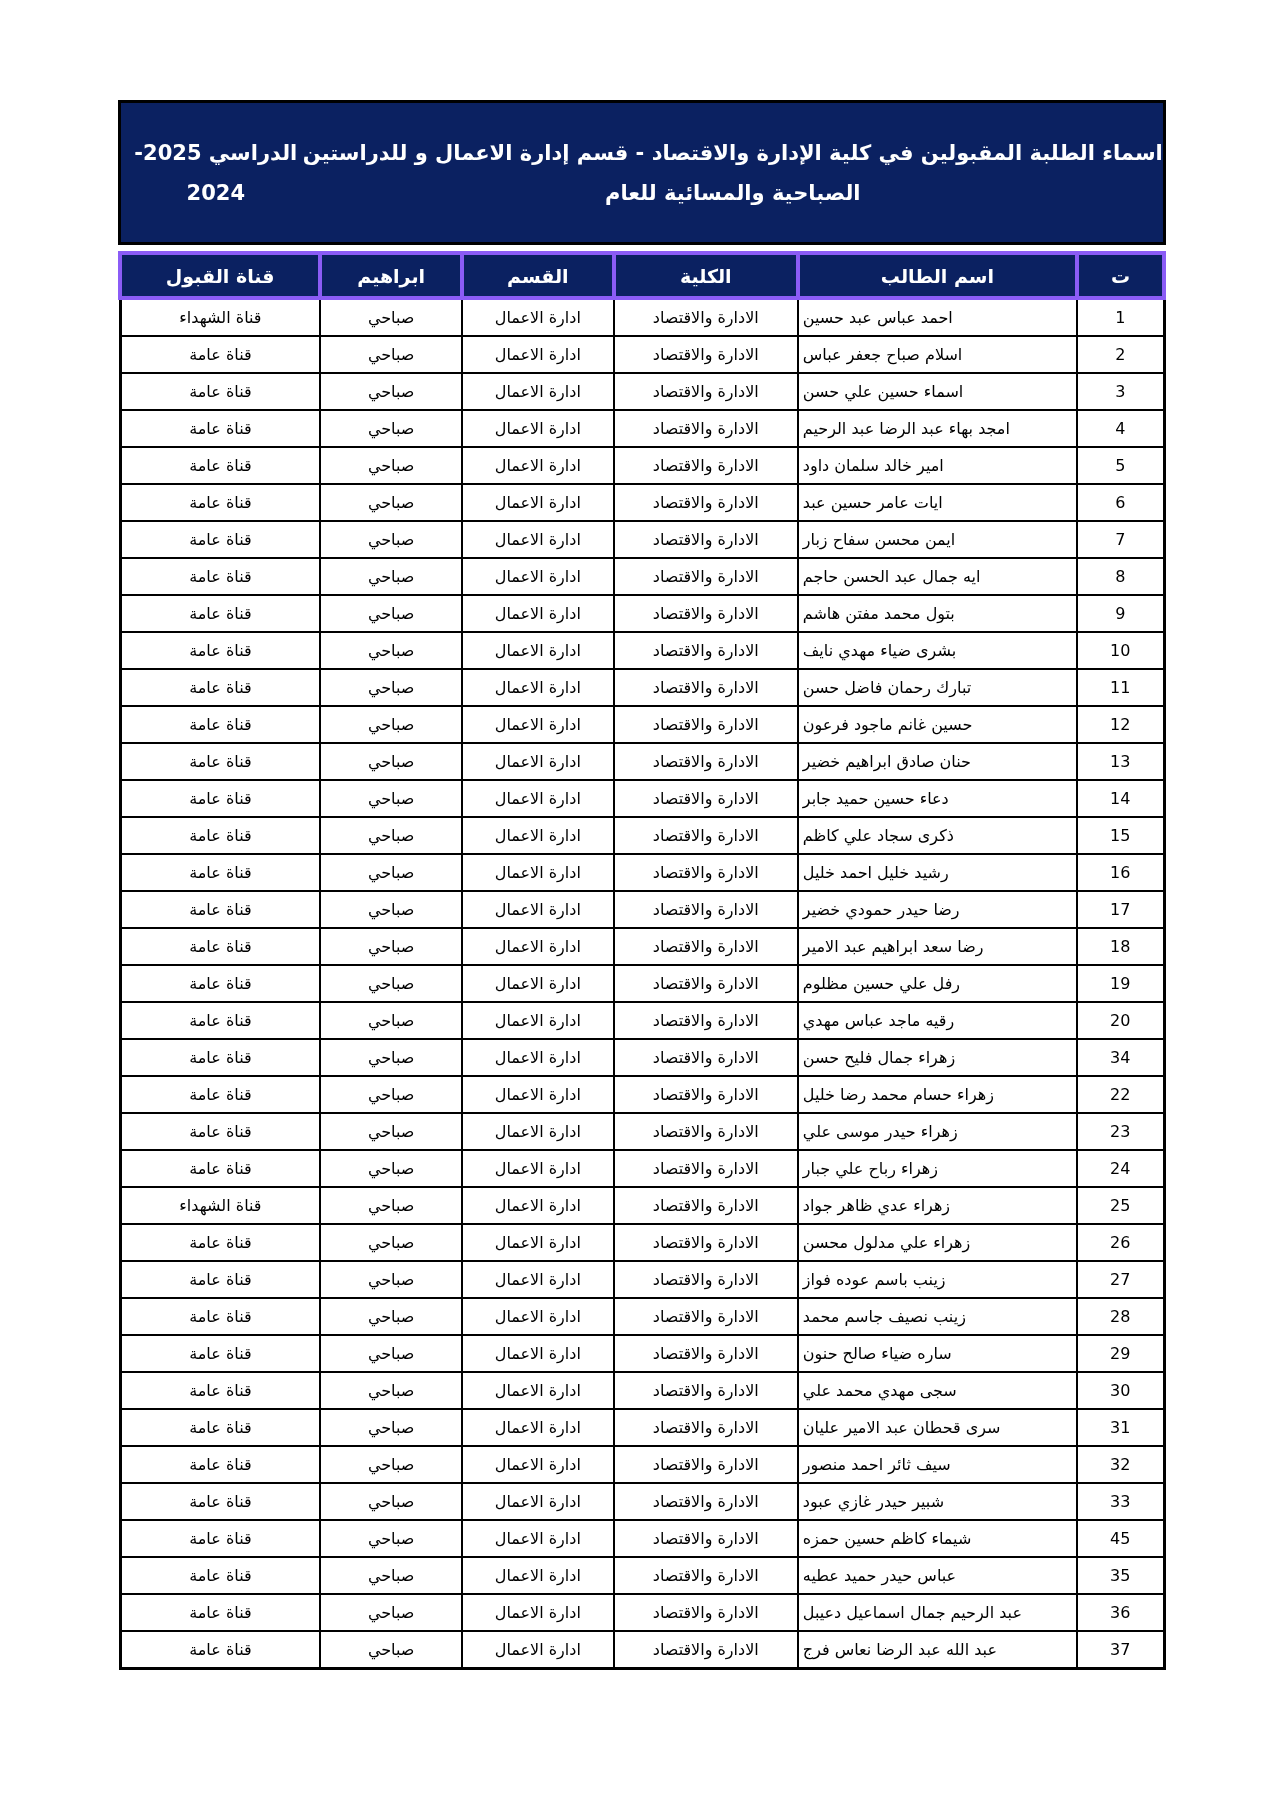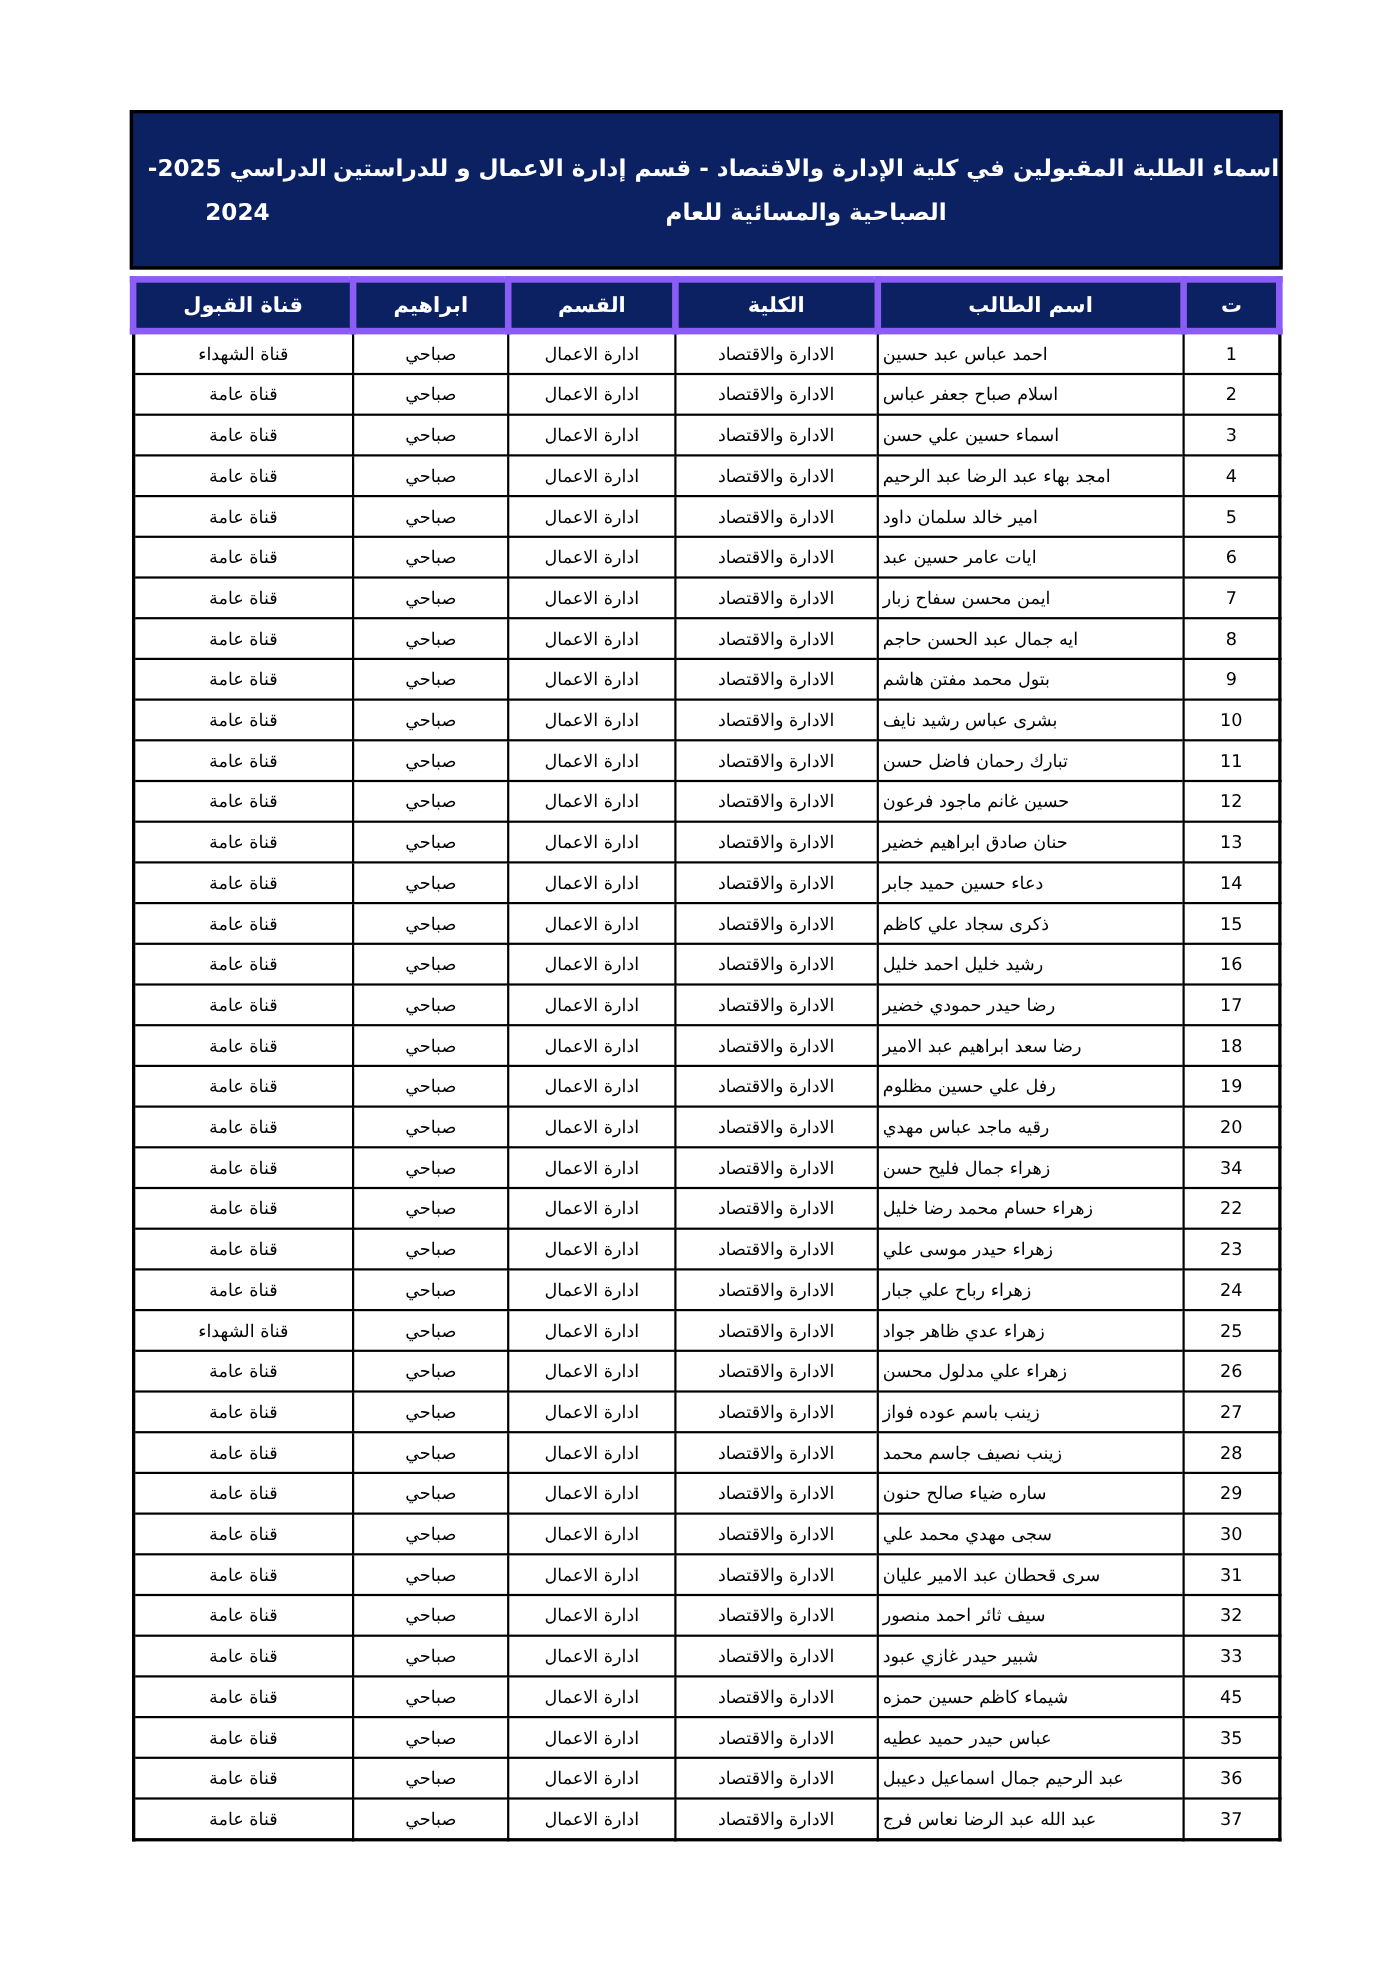--- a/index.html
+++ b/index.html
@@ -46,21 +46,21 @@
     border-collapse: collapse;
     border: 3px solid #000000;
     table-layout: fixed;
   }
   table.students th {
     background: #0B2161;
     color: #ffffff;
     font-weight: bold;
     font-size: 19px;
     height: 41px;
-    border: 6px solid #8b5cf6;
+    border: 4px solid #8b5cf6;
     padding: 0 4px;
     text-align: center;
   }
   table.students td {
     background: #ffffff;
     color: #000000;
     font-size: 16px;
     height: 35px;
     border: 2px solid #000000;
     padding: 0 4px;
@@ -173,21 +173,21 @@
         <tr>
           <td class="cell-index">9</td>
           <td class="cell-name">بتول محمد مفتن هاشم</td>
           <td class="cell-college">الادارة والاقتصاد</td>
           <td class="cell-department">ادارة الاعمال</td>
           <td class="cell-study">صباحي</td>
           <td class="cell-channel">قناة عامة</td>
         </tr>
         <tr>
           <td class="cell-index">10</td>
-          <td class="cell-name">بشرى عباس رشيد نايف</td>
+          <td class="cell-name">بشرى ضياء مهدي نايف</td>
           <td class="cell-college">الادارة والاقتصاد</td>
           <td class="cell-department">ادارة الاعمال</td>
           <td class="cell-study">صباحي</td>
           <td class="cell-channel">قناة عامة</td>
         </tr>
         <tr>
           <td class="cell-index">11</td>
           <td class="cell-name">تبارك رحمان فاضل حسن</td>
           <td class="cell-college">الادارة والاقتصاد</td>
           <td class="cell-department">ادارة الاعمال</td>

